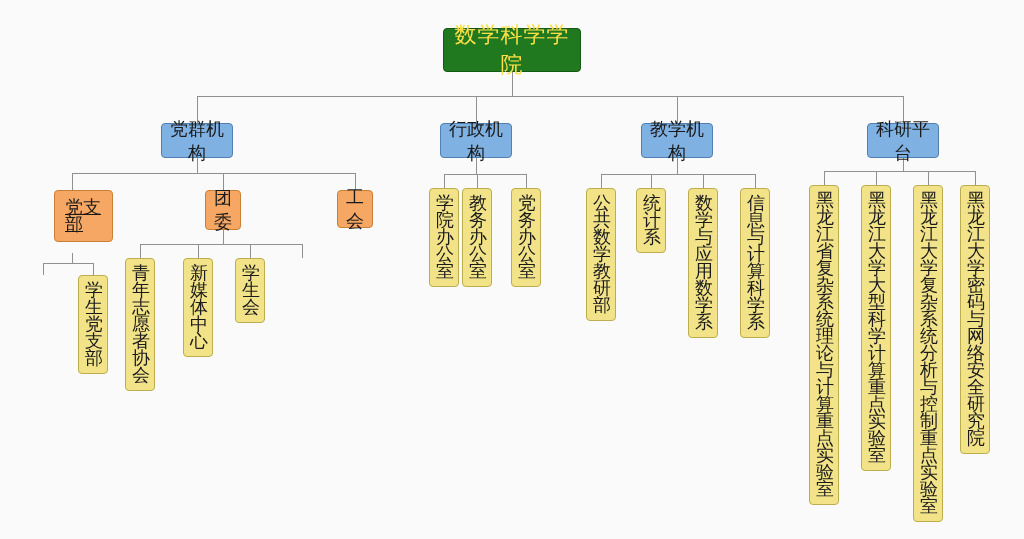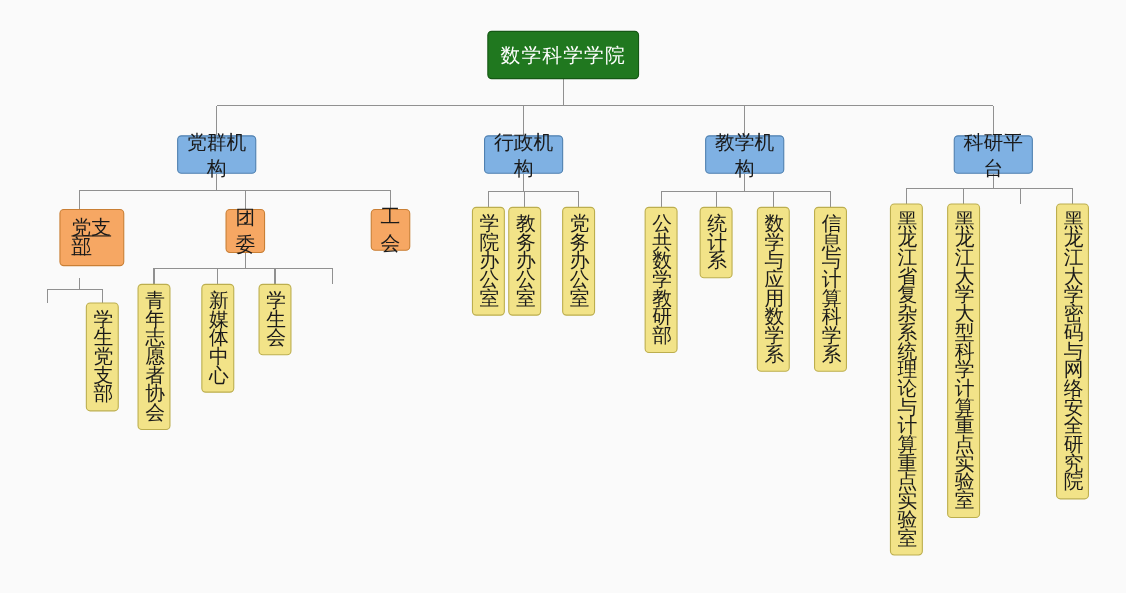--- a/index.html
+++ b/index.html
@@ -5,21 +5,21 @@
   * { margin:0; padding:0; box-sizing:border-box; }
   html,body { background:#f8f8f8; }
   body { font-family:"Liberation Sans","DejaVu Sans",sans-serif; color:#1a1a1a; }
   .canvas { position:relative; width:1024px; height:539px; background:#fafafa; overflow:hidden; }
   svg.connectors { position:absolute; left:0; top:0; width:1024px; height:539px; }
   .node { position:absolute; border:1px solid; border-radius:4px; font-size:18px; }
   .h { display:flex; align-items:center; justify-content:center; text-align:center; }
   
   .v { width:30px; padding:6px 6px; line-height:17px; text-align:center;
        word-break:break-all; overflow-wrap:anywhere; }
-  .root  { background:#20781f; border-color:#155714; color:#ffffff; font-size:18px; letter-spacing:1px; }
+  .root  { background:#20781f; border-color:#155714; color:#fde047; font-size:22px; letter-spacing:1px; }
   .blue  { background:#7fb1e3; border-color:#4f80b0; }
   .orange{ background:#f6a763; border-color:#c97f35; }
   .yellow{ background:#f2e388; border-color:#bcae4e; }
   .ov { width:59px; padding:8px 10px; line-height:17px; text-align:left; word-break:break-all;text-decoration:underline; }
 </style>
 </head>
 <body>
 
 <div class="canvas">
 
@@ -55,15 +55,16 @@
   <div class="node v yellow" style="left:462px;top:188px">教务办公室</div>
   <div class="node v yellow" style="left:511px;top:188px">党务办公室</div>
 
   <div class="node v yellow" style="left:586px;top:188px">公共数学教研部</div>
   <div class="node v yellow" style="left:636px;top:188px">统计系</div>
   <div class="node v yellow" style="left:688px;top:188px">数学与应用数学系</div>
   <div class="node v yellow" style="left:740px;top:188px">信息与计算科学系</div>
 
   <div class="node v yellow" style="left:809px;top:185px">黑龙江省复杂系统理论与计算重点实验室</div>
   <div class="node v yellow" style="left:861px;top:185px">黑龙江大学大型科学计算重点实验室</div>
+  <div class="node v yellow" style="left:913px;top:185px">黑龙江大学复杂系统分析与控制重点实验室</div>
   <div class="node v yellow" style="left:960px;top:185px">黑龙江大学密码与网络安全研究院</div>
 
 </div>
 
 </body></html>

